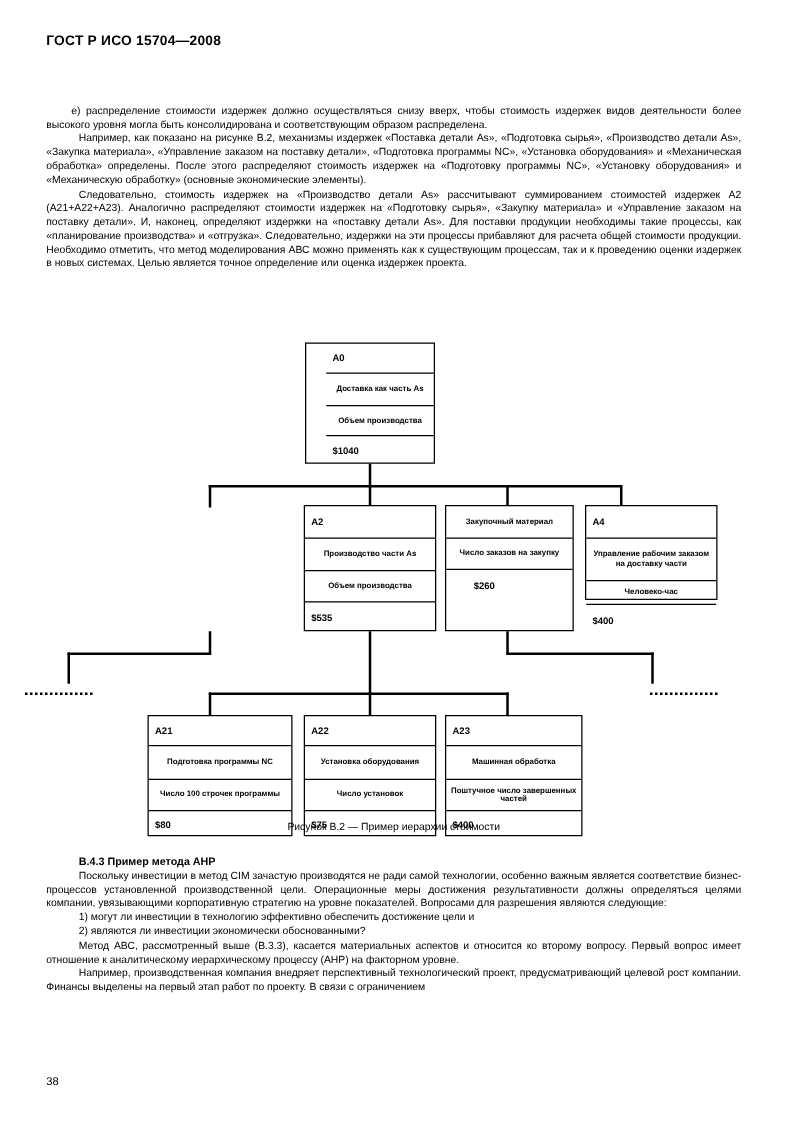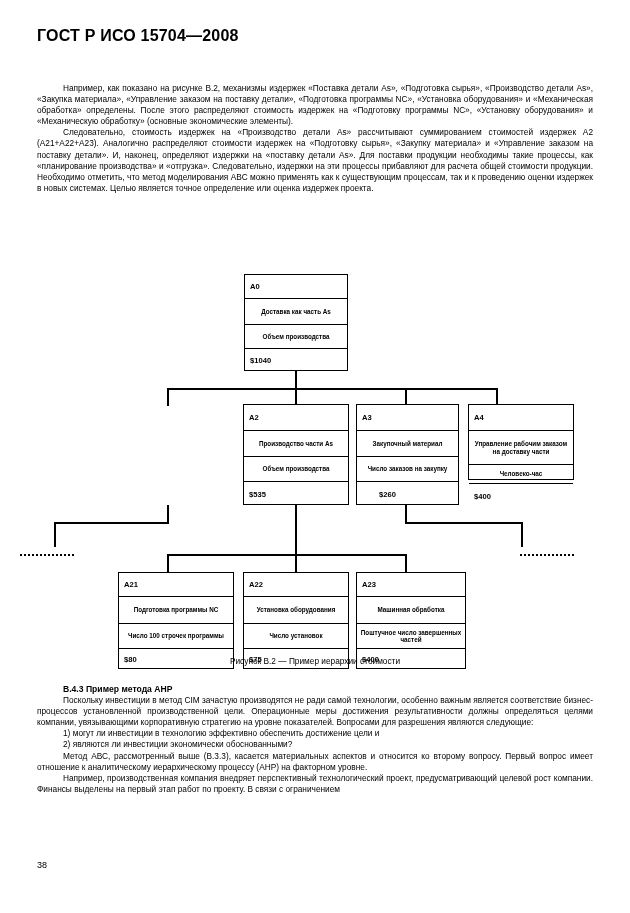--- a/index.html
+++ b/index.html
@@ -8,21 +8,21 @@
     width:630px;height:913px;position:relative;overflow:hidden;
     font-family:"Liberation Sans","DejaVu Sans",sans-serif;
     color:#000;
     -webkit-font-smoothing:antialiased;
   }
   .page{position:absolute;left:0;top:0;width:630px;height:913px;}
 
   
   .header{
     position:absolute;left:37px;top:27px;
-    font-size:16px;font-weight:bold;letter-spacing:0.2px;
+    font-size:11px;font-weight:bold;letter-spacing:0.2px;
     white-space:nowrap;
   }
 
   
   .textblock{
     position:absolute;left:37px;width:556px;
     font-size:8.3px;line-height:11.1px;
     text-align:justify;
     text-justify:inter-word;
   }
@@ -82,27 +82,28 @@
   }
 </style>
 </head>
 <body>
 
 <div class="page">
 
   <div class="header">ГОСТ Р ИСО 15704—2008</div>
 
   <div class="textblock" style="top:83px;">
+    <p class="ind">е) распределение стоимости издержек должно осуществляться снизу вверх, чтобы стоимость издержек видов деятельности более высокого уровня могла быть консолидирована и соответствующим образом распределена.</p>
     <p class="ind2">Например, как показано на рисунке В.2, механизмы издержек «Поставка детали Аs», «Подготовка сырья», «Производство детали Аs», «Закупка материала», «Управление  заказом на поставку детали», «Подготовка программы NC», «Установка оборудования» и «Механическая обработка» определены. После этого распределяют стоимость издержек на «Подготовку программы NC», «Установку оборудования» и «Механическую обработку» (основные экономические элементы).</p>
     <p class="ind2">Следовательно, стоимость издержек на «Производство детали Аs» рассчитывают суммированием стоимостей издержек А2 (А21+А22+А23). Аналогично распределяют стоимости издержек на «Подготовку сырья», «Закупку материала» и «Управление  заказом на поставку детали». И, наконец, определяют издержки на «поставку детали Аs». Для поставки продукции необходимы такие процессы, как «планирование производства» и «отгрузка». Следовательно, издержки на эти процессы прибавляют для расчета общей стоимости продукции. Необходимо отметить, что метод моделирования АВС можно применять как к существующим процессам, так и к проведению оценки издержек в новых системах. Целью является точное определение или оценка издержек  проекта.</p>
   </div>
 
   <div class="figure">
 
-    <div class="node" style="left:244px;top:2px;width:104px;height:97px;">
+    <div class="node" style="left:244px;top:2px;width:104px;height:97px;padding-left:16px;">
       <div class="row r-id" style="height:24px;">А0</div>
       <div class="row r-name" style="height:26px;">Доставка как часть Аs</div>
       <div class="row r-driver" style="height:24px;">Объем производства</div>
       <div class="row r-cost" style="height:23px;">$1040</div>
     </div>
 
     <div class="ln vline" style="left:295px;top:99px;height:18px;"></div>
     <div class="ln hline" style="left:167px;top:116px;width:330px;"></div>
     <div class="ln vline" style="left:167px;top:116px;height:18px;"></div>
     <div class="ln vline" style="left:295px;top:116px;height:18px;"></div>
@@ -111,21 +112,20 @@
 
 
     <div class="node" style="left:243px;top:132px;width:106px;height:101px;">
       <div class="row r-id" style="height:26px;">А2</div>
       <div class="row r-name" style="height:26px;">Производство части Аs</div>
       <div class="row r-driver" style="height:25px;">Объем производства</div>
       <div class="row r-cost" style="height:24px;">$535</div>
     </div>
 
     <div class="node" style="left:356px;top:132px;width:103px;height:101px;">
-      <div class="row r-id" style="height:26px;">А3</div>
       <div class="row r-name" style="height:26px;">Закупочный материал</div>
       <div class="row r-driver" style="height:25px;">Число заказов на закупку</div>
       <div class="row r-cost" style="height:24px;margin-left:17px;">$260</div>
     </div>
 
     <div class="node" style="left:468px;top:132px;width:106px;height:76px;">
       <div class="row r-id" style="height:26px;">А4</div>
       <div class="row r-name" style="height:34px;">Управление рабочим заказом на доставку части</div>
       <div class="row r-driver" style="height:19px;">Человеко-час</div>
       <div class="row r-cost" style="height:24px;">$400</div>

